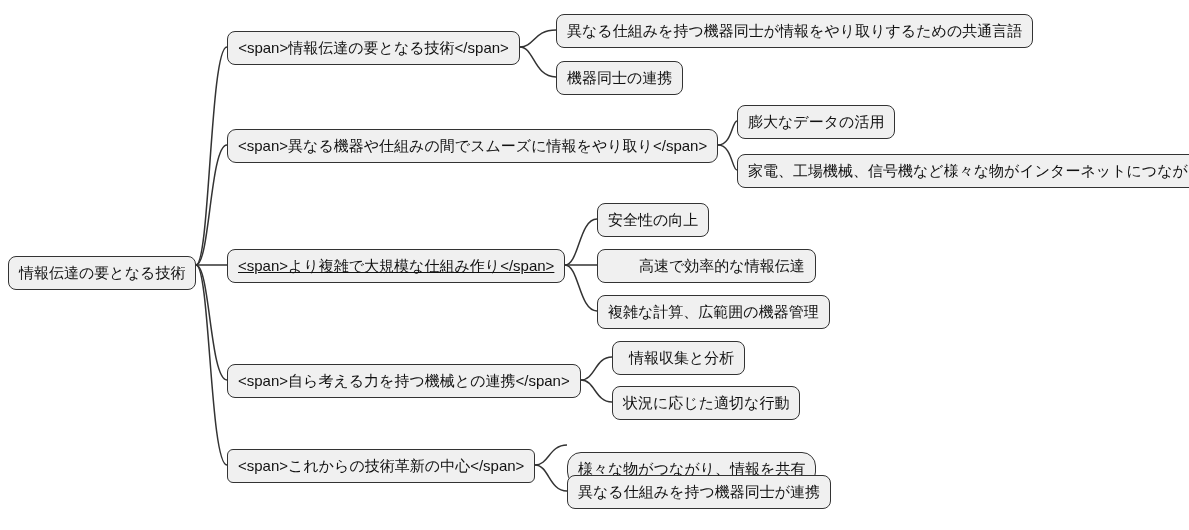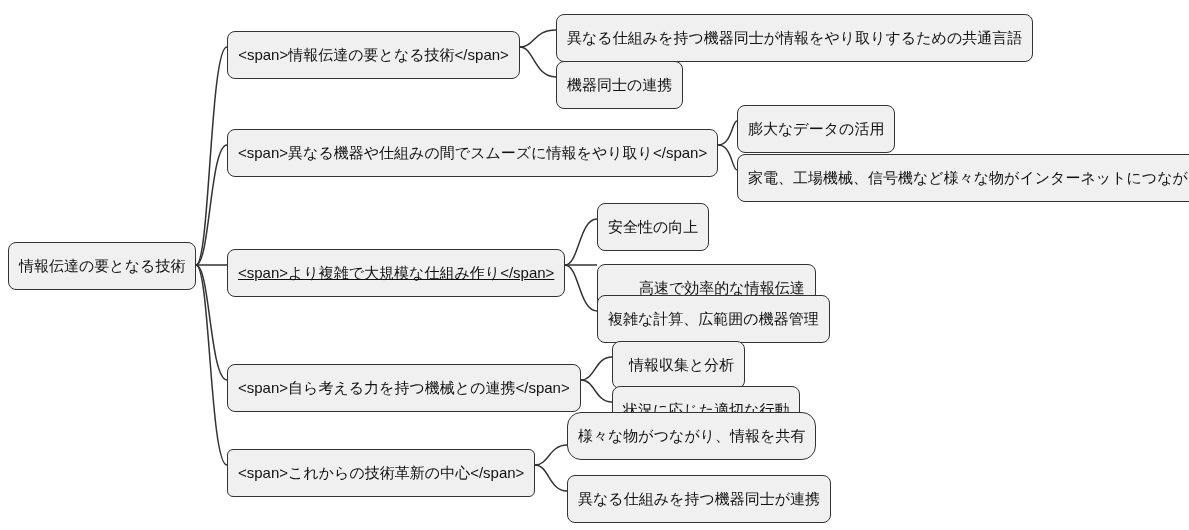--- a/index.html
+++ b/index.html
@@ -31,21 +31,21 @@
     pointer-events: none;
   }
   .edge-layer path {
     fill: none;
     stroke: var(--edge);
     stroke-width: 1.5;
   }
   .node {
     position: absolute;
     box-sizing: border-box;
-    height: 48px;
+    height: 34px;
     display: flex;
     align-items: center;
     justify-content: center;
     padding: 0 10px;
     white-space: nowrap;
     background: var(--node-fill);
     border: 1.5px solid var(--node-border);
     border-radius: 8px;
     font-size: 15px;
     color: var(--text);
@@ -68,36 +68,36 @@
       <path d="M 565 265 C 579 265, 579 265, 597 265"></path>
       <path d="M 565 265 C 579 265, 579 311, 597 311"></path>
       <path d="M 196 265 C 210 265, 210 380, 227 380"></path>
       <path d="M 581 380 C 595 380, 595 357, 612 357"></path>
       <path d="M 581 380 C 595 380, 595 402, 612 402"></path>
       <path d="M 196 265 C 210 265, 210 465, 227 465"></path>
       <path d="M 535 465 C 549 465, 549 445, 567 445"></path>
       <path d="M 535 465 C 549 465, 549 491, 567 491"></path>
     </svg>
 
-  <div class="node" id="n-root" style="left:8px; top:242px;">情報伝達の要となる技術</div>
+  <div class="node" id="n-root" style="left:8px; top:256px;">情報伝達の要となる技術</div>
 
   <div class="node" id="n-b0" style="left:227px; top:31px; min-width:293px;">&lt;span&gt;情報伝達の要となる技術&lt;/span&gt;</div>
   <div class="node" id="n-b0c0" style="left:556px; top:14px;">異なる仕組みを持つ機器同士が情報をやり取りするための共通言語</div>
   <div class="node" id="n-b0c1" style="left:556px; top:61px;">機器同士の連携</div>
 
-  <div class="node" id="n-b1" style="left:227px; top:129px; min-width:471px;">&lt;span&gt;異なる機器や仕組みの間でスムーズに情報をやり取り&lt;/span&gt;</div>
+  <div class="node" id="n-b1" style="left:227px; top:129px; min-width:471px;border-radius:9px;">&lt;span&gt;異なる機器や仕組みの間でスムーズに情報をやり取り&lt;/span&gt;</div>
   <div class="node" id="n-b1c0" style="left:737px; top:105px;text-align:center;">膨大なデータの活用</div>
   <div class="node" id="n-b1c1" style="left:737px; top:154px;">家電、工場機械、信号機など様々な物がインターネットにつながる</div>
 
   <div class="node" id="n-b2" style="left:227px; top:249px; min-width:330px;text-decoration:underline;">&lt;span&gt;より複雑で大規模な仕組み作り&lt;/span&gt;</div>
   <div class="node" id="n-b2c0" style="left:597px; top:203px;">安全性の向上</div>
-  <div class="node" id="n-b2c1" style="left:597px; top:264px;padding-left:41px;">高速で効率的な情報伝達</div>
+  <div class="node" id="n-b2c1" style="left:597px; top:249px;padding-left:41px;">高速で効率的な情報伝達</div>
   <div class="node" id="n-b2c2" style="left:597px; top:295px;">複雑な計算、広範囲の機器管理</div>
 
   <div class="node" id="n-b3" style="left:227px; top:364px; min-width:345px;">&lt;span&gt;自ら考える力を持つ機械との連携&lt;/span&gt;</div>
   <div class="node" id="n-b3c0" style="left:612px; top:341px;padding-left:16px;">情報収集と分析</div>
   <div class="node" id="n-b3c1" style="left:612px; top:386px;">状況に応じた適切な行動</div>
 
   <div class="node" id="n-b4" style="left:227px; top:449px; min-width:301px;border-radius:6px;">&lt;span&gt;これからの技術革新の中心&lt;/span&gt;</div>
-  <div class="node" id="n-b4c0" style="left:567px; top:412px;border-radius:14px;">様々な物がつながり、情報を共有</div>
+  <div class="node" id="n-b4c0" style="left:567px; top:452px;border-radius:14px;">様々な物がつながり、情報を共有</div>
   <div class="node" id="n-b4c1" style="left:567px; top:475px;">異なる仕組みを持つ機器同士が連携</div>
 
 </div>
 
 </body></html>

